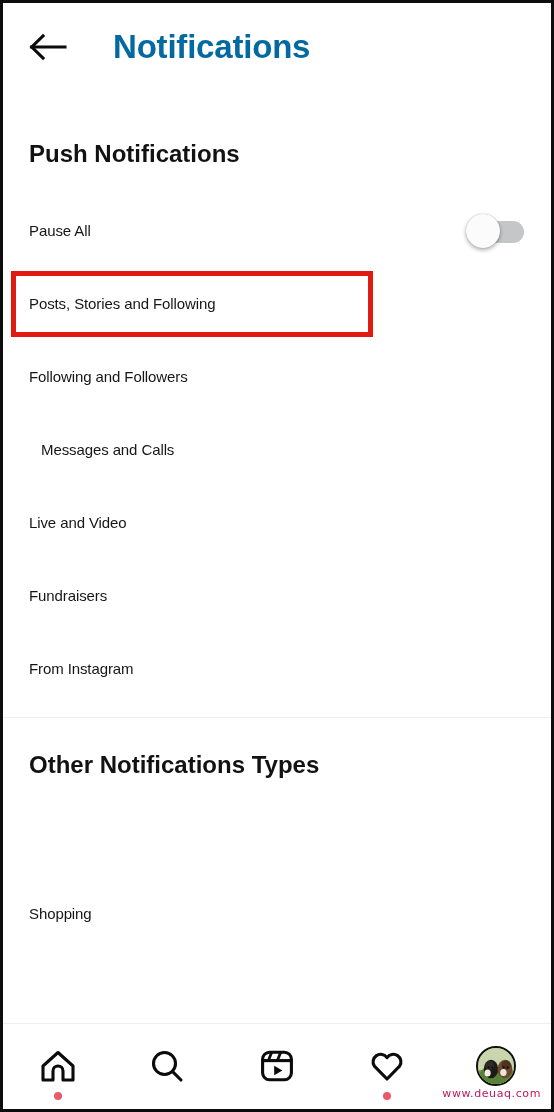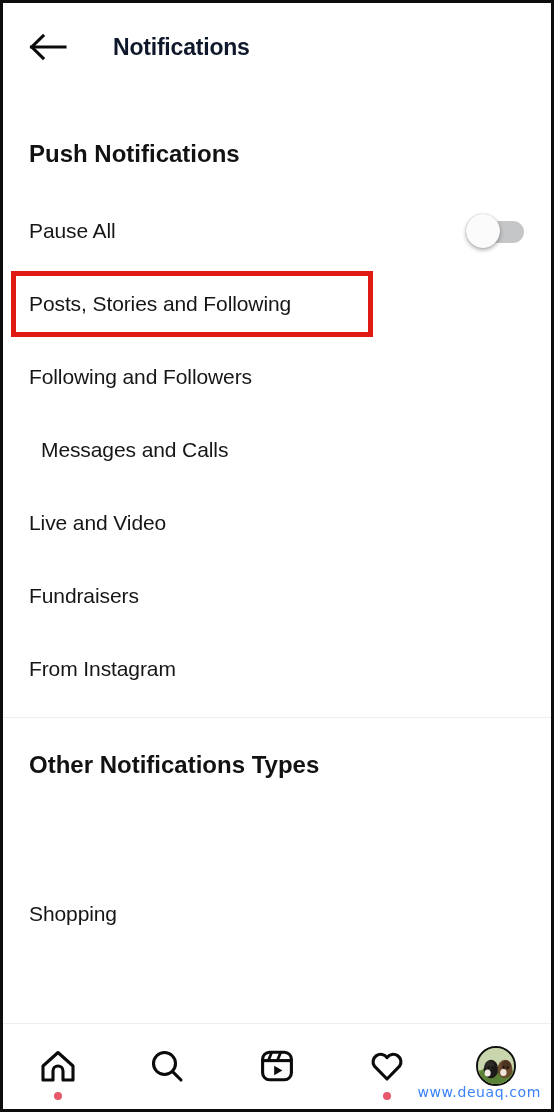--- a/index.html
+++ b/index.html
@@ -45,23 +45,23 @@
     display: flex;
     align-items: center;
     justify-content: center;
     cursor: pointer;
   }
   .back-btn svg { display: block; }
   .page-title {
     position: absolute;
     left: 110px;
     top: 24px;
-    font-size: 23px;
+    font-size: 33px;
     font-weight: bold;
-    color: #0f172a;
+    color: #0369a1;
     letter-spacing: -0.2px;
     line-height: 40px;
   }
 
   
   .section-header {
     position: absolute;
     left: 26px;
     font-size: 24px;
     font-weight: bold;
@@ -72,21 +72,21 @@
     position: absolute;
     left: 0;
     right: 0;
     height: 50px;
     cursor: pointer;
   }
   .row-label {
     position: absolute;
     left: 26px;
     top: 0;
-    font-size: 21px;
+    font-size: 15px;
     color: #161616;
     line-height: 50px;
     letter-spacing: -0.1px;
     white-space: nowrap;
   }
 
   
   .toggle {
     position: absolute;
     left: 463px;
@@ -197,22 +197,22 @@
   .avatar-img {
     position: absolute;
     inset: 0;
   }
 
   
   .watermark {
     position: absolute;
     right: 10px;
     bottom: 9px;
-    font-size: 14px;
-    color: #3b82f6;
+    font-size: 11px;
+    color: #be185d;
     font-family: "DejaVu Sans", sans-serif;
     letter-spacing: 0.6px;
     white-space: nowrap;
     margin-top: 32px;
   }
 </style>
 </head>
 <body>
 
 <div class="phone">

